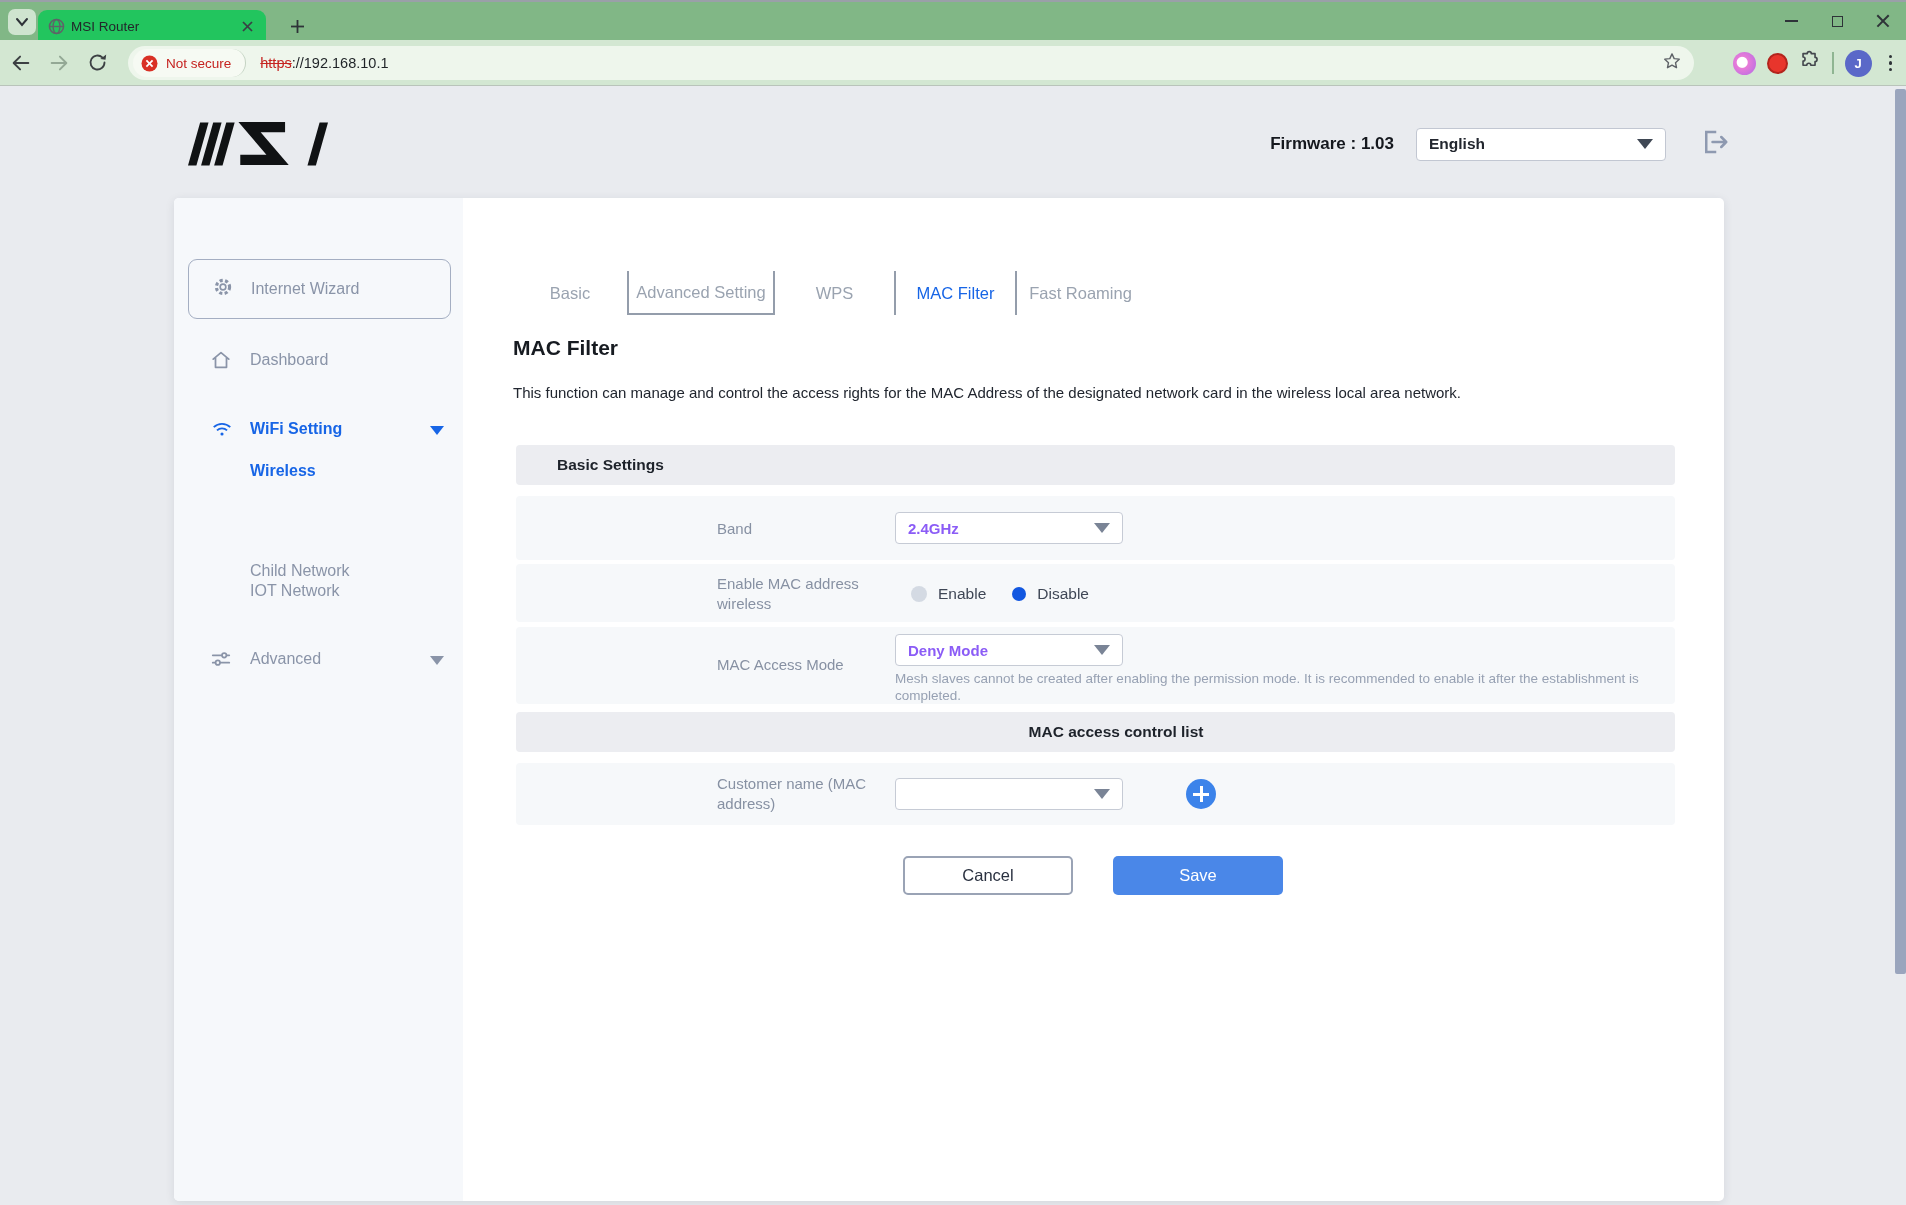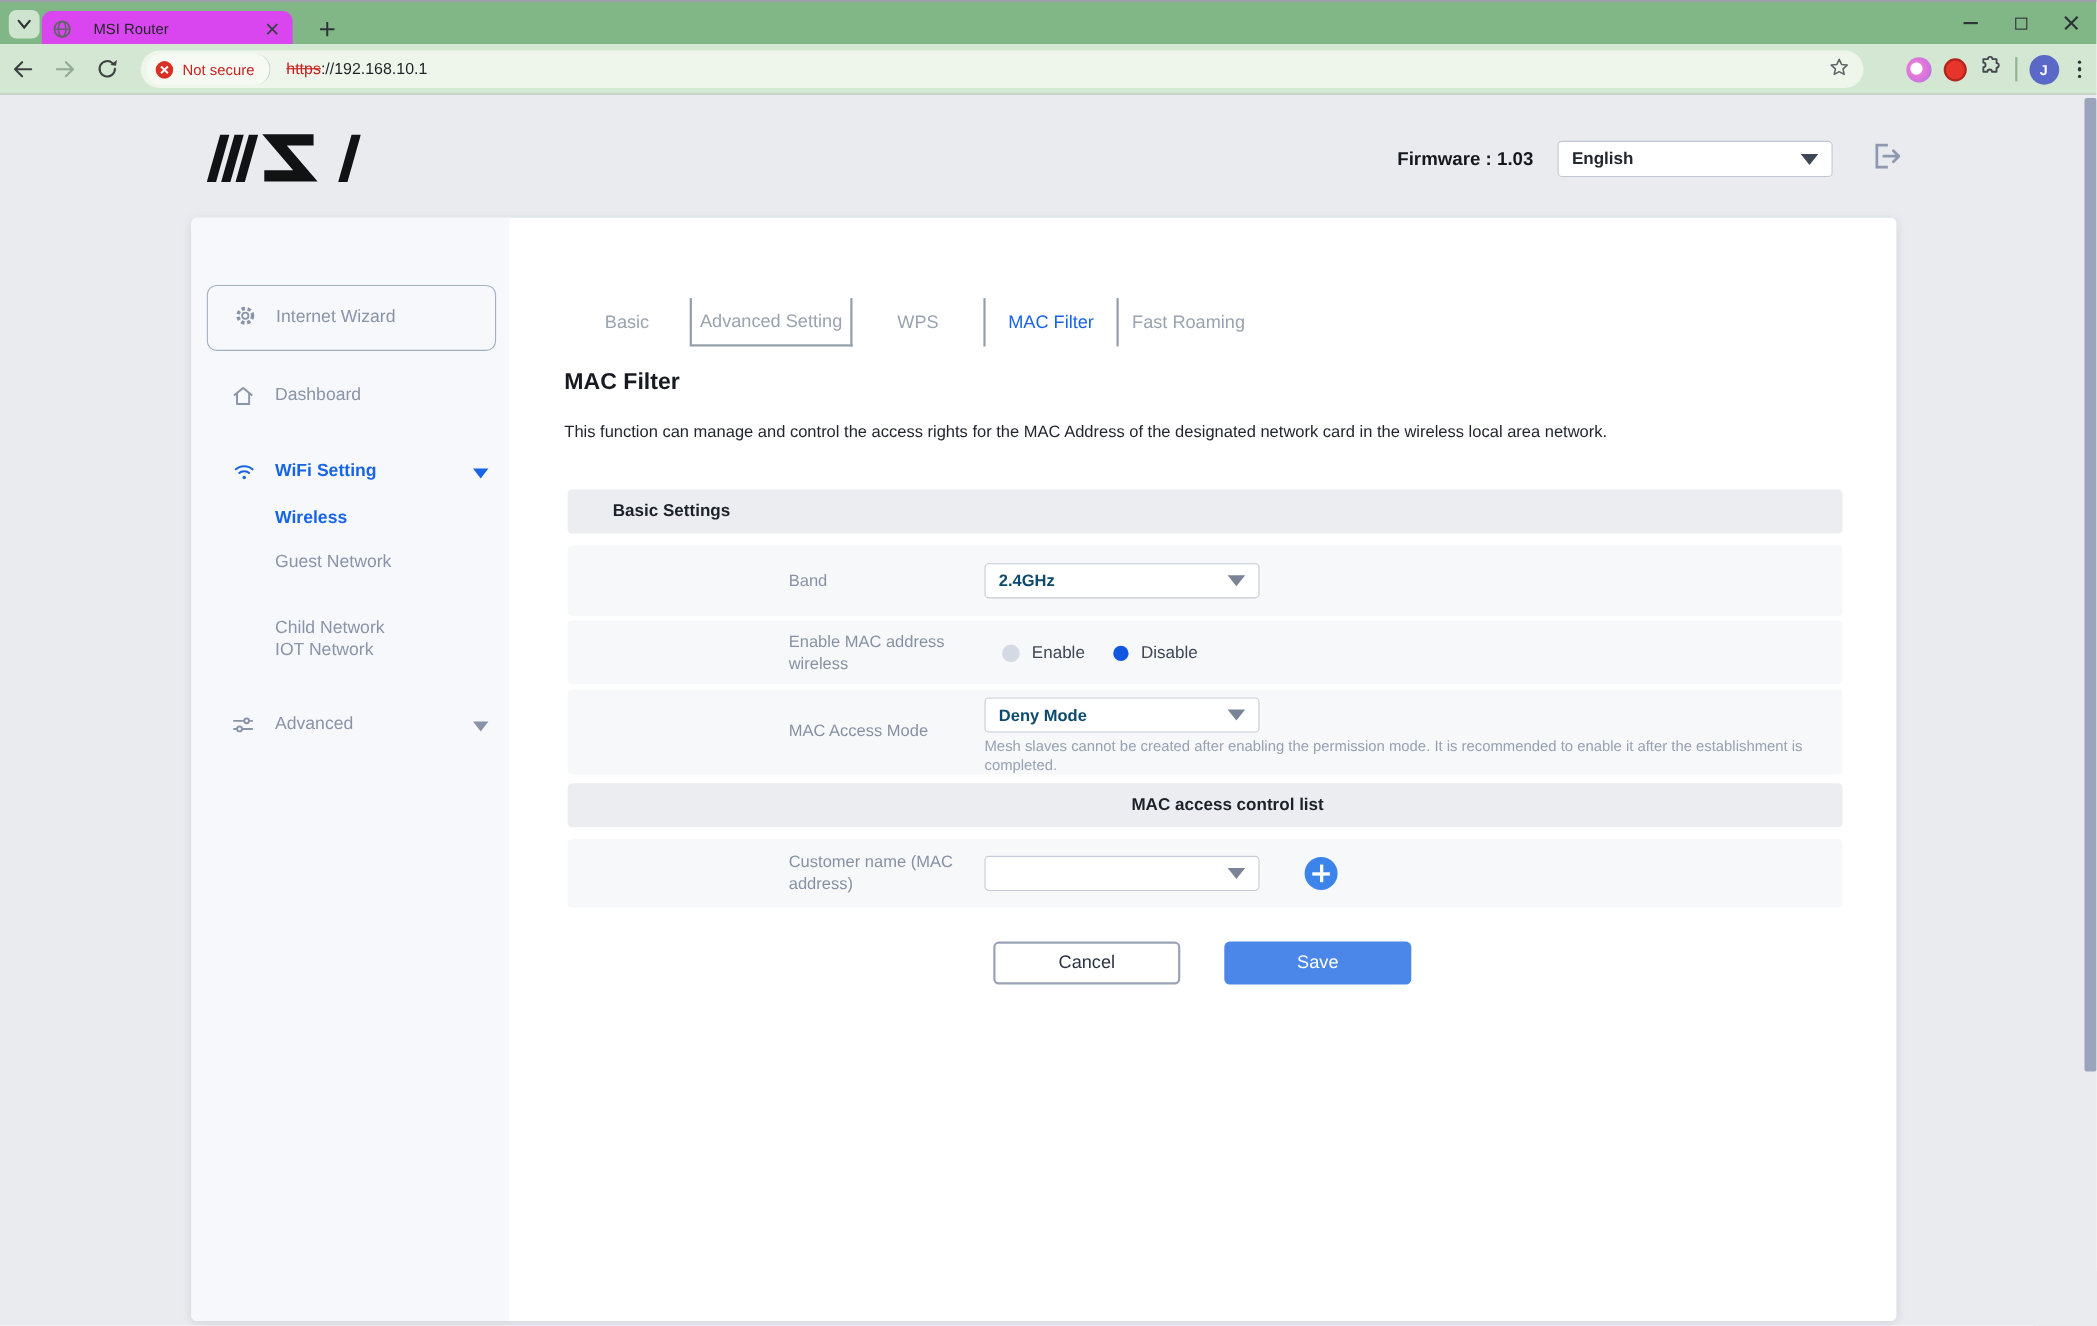--- a/index.html
+++ b/index.html
@@ -2,21 +2,21 @@
 <html><head>
 <meta charset="utf-8">
 <style>
   * { margin:0; padding:0; box-sizing:border-box; }
   body { font-family:"Liberation Sans", sans-serif; }
   .screen { position:relative; width:1906px; height:1205px; overflow:hidden; background:#e9ebef; }
 
   
   .tabstrip { position:absolute; left:0; top:0; width:1906px; height:40px; background:#81b786; border-top:2px solid #9aa0a8; }
   .tabsearch { position:absolute; left:8px; top:7px; width:28px; height:26px; border-radius:7px; background:#cfe4cf; display:flex; align-items:center; justify-content:center; }
-  .tab { position:absolute; left:38px; top:8px; width:228px; height:32px; background:#d946ef; border-radius:9px 9px 0 0; display:flex; align-items:center; padding:0 10px; gap:20px; }
+  .tab { position:absolute; left:38px; top:8px; width:228px; height:32px; background:#22c55e; border-radius:9px 9px 0 0; display:flex; align-items:center; padding:0 10px; gap:6px; }
   .tab-title { font-size:13.5px; color:#23272b; flex:1; white-space:nowrap; overflow:hidden; }
   .tabclose { width:18px; height:18px; border-radius:50%; display:flex; align-items:center; justify-content:center; }
   .newtab { position:absolute; left:284px; top:11px; width:26px; height:26px; display:flex; align-items:center; justify-content:center; }
   .wincontrols { position:absolute; right:0; top:0; height:38px; display:flex; }
   .winbtn { width:46px; height:38px; display:flex; align-items:center; justify-content:center; }
   .glyph-min { width:13px; height:2px; background:#2e3338; display:block; }
   .glyph-max { width:11px; height:11px; border:1.5px solid #2e3338; display:block; }
   .xwrap { position:relative; width:14px; height:14px; }
   .xwrap i { position:absolute; left:-1px; top:6px; width:16px; height:1.8px; background:#2e3338; }
   .xwrap i:nth-child(1){ transform:rotate(45deg); } .xwrap i:nth-child(2){ transform:rotate(-45deg); }
@@ -66,21 +66,21 @@
   .tabcell.sep { border-right:2px solid #949dab; }
   .tabcell.boxed { border-bottom:2px solid #949dab; }
   .tabcell.activetab { color:#1765e6; }
 
   .pg-title { position:absolute; left:50px; top:138px; font-size:21px; font-weight:bold; color:#171b21; }
   .pg-desc { position:absolute; left:50px; top:186px; width:1160px; font-size:15px; color:#21262f; }
 
   .secbar { position:absolute; left:53px; width:1159px; height:40px; background:#ecedf1; border-radius:4px; display:flex; align-items:center; padding-left:41px; font-size:15.5px; font-weight:bold; color:#1d222a; }
   .row { position:absolute; left:53px; width:1159px; background:#f6f8fa; border-radius:4px; }
   .row-label { position:absolute; left:201px; width:172px; font-size:15px; color:#8791a3; line-height:20px; }
-  .selectbox { position:absolute; left:379px; width:250px; height:32px; background:#fff; border:1px solid #c6cbd5; border-radius:4px; display:flex; align-items:center; justify-content:space-between; padding:0 12px; font-size:15px; font-weight:bold; color:#0c4a6e; }
+  .selectbox { position:absolute; left:379px; width:228px; height:32px; background:#fff; border:1px solid #c6cbd5; border-radius:4px; display:flex; align-items:center; justify-content:space-between; padding:0 12px; font-size:15px; font-weight:bold; color:#8b5cf6; }
   .radio-group { position:absolute; left:395px; display:flex; align-items:center; gap:26px; }
   .radio { display:flex; align-items:center; gap:11px; font-size:15.5px; color:#3f4756; }
   .rdot-off { width:16px; height:16px; border-radius:50%; background:#d4dae3; }
   .rdot-on { width:14px; height:14px; border-radius:50%; background:#1257e0; }
   .hint { position:absolute; left:379px; top:43px; width:782px; font-size:13.5px; color:#97a1b3; line-height:17px; }
   .plusbtn { position:absolute; left:670px; top:16px; width:30px; height:30px; border-radius:50%; background:#3c83ea; }
   .plusbtn i { position:absolute; background:#fff; }
   .plusbtn i:nth-child(1){ left:7px; top:13.5px; width:16px; height:3px; }
   .plusbtn i:nth-child(2){ left:13.5px; top:7px; width:3px; height:16px; }
 
@@ -246,23 +246,20 @@
                 <circle cx="12" cy="17.5" r="1.7" fill="#1765e6"></circle>
               </svg>
           </span>
           <span class="s-label active-blue">WiFi Setting</span>
           <i class="s-caret caret blue"></i>
         </div>
 
         <div class="sitem" style="top:258px;">
           <span class="s-label active-blue">Wireless</span>
         </div>
-        <div class="sitem" style="top:298px;">
-          <span class="s-label">Guest Network</span>
-        </div>
         <div class="sitem" style="top:358px;">
           <span class="s-label">Child Network</span>
         </div>
         <div class="sitem" style="top:378px;">
           <span class="s-label">IOT Network</span>
         </div>
 
         <div class="sitem" style="top:446px;">
           <span class="s-icon">
             <svg width="22" height="22" viewBox="0 0 24 24" stroke="#8a94a8" stroke-width="1.9" stroke-linecap="round">

